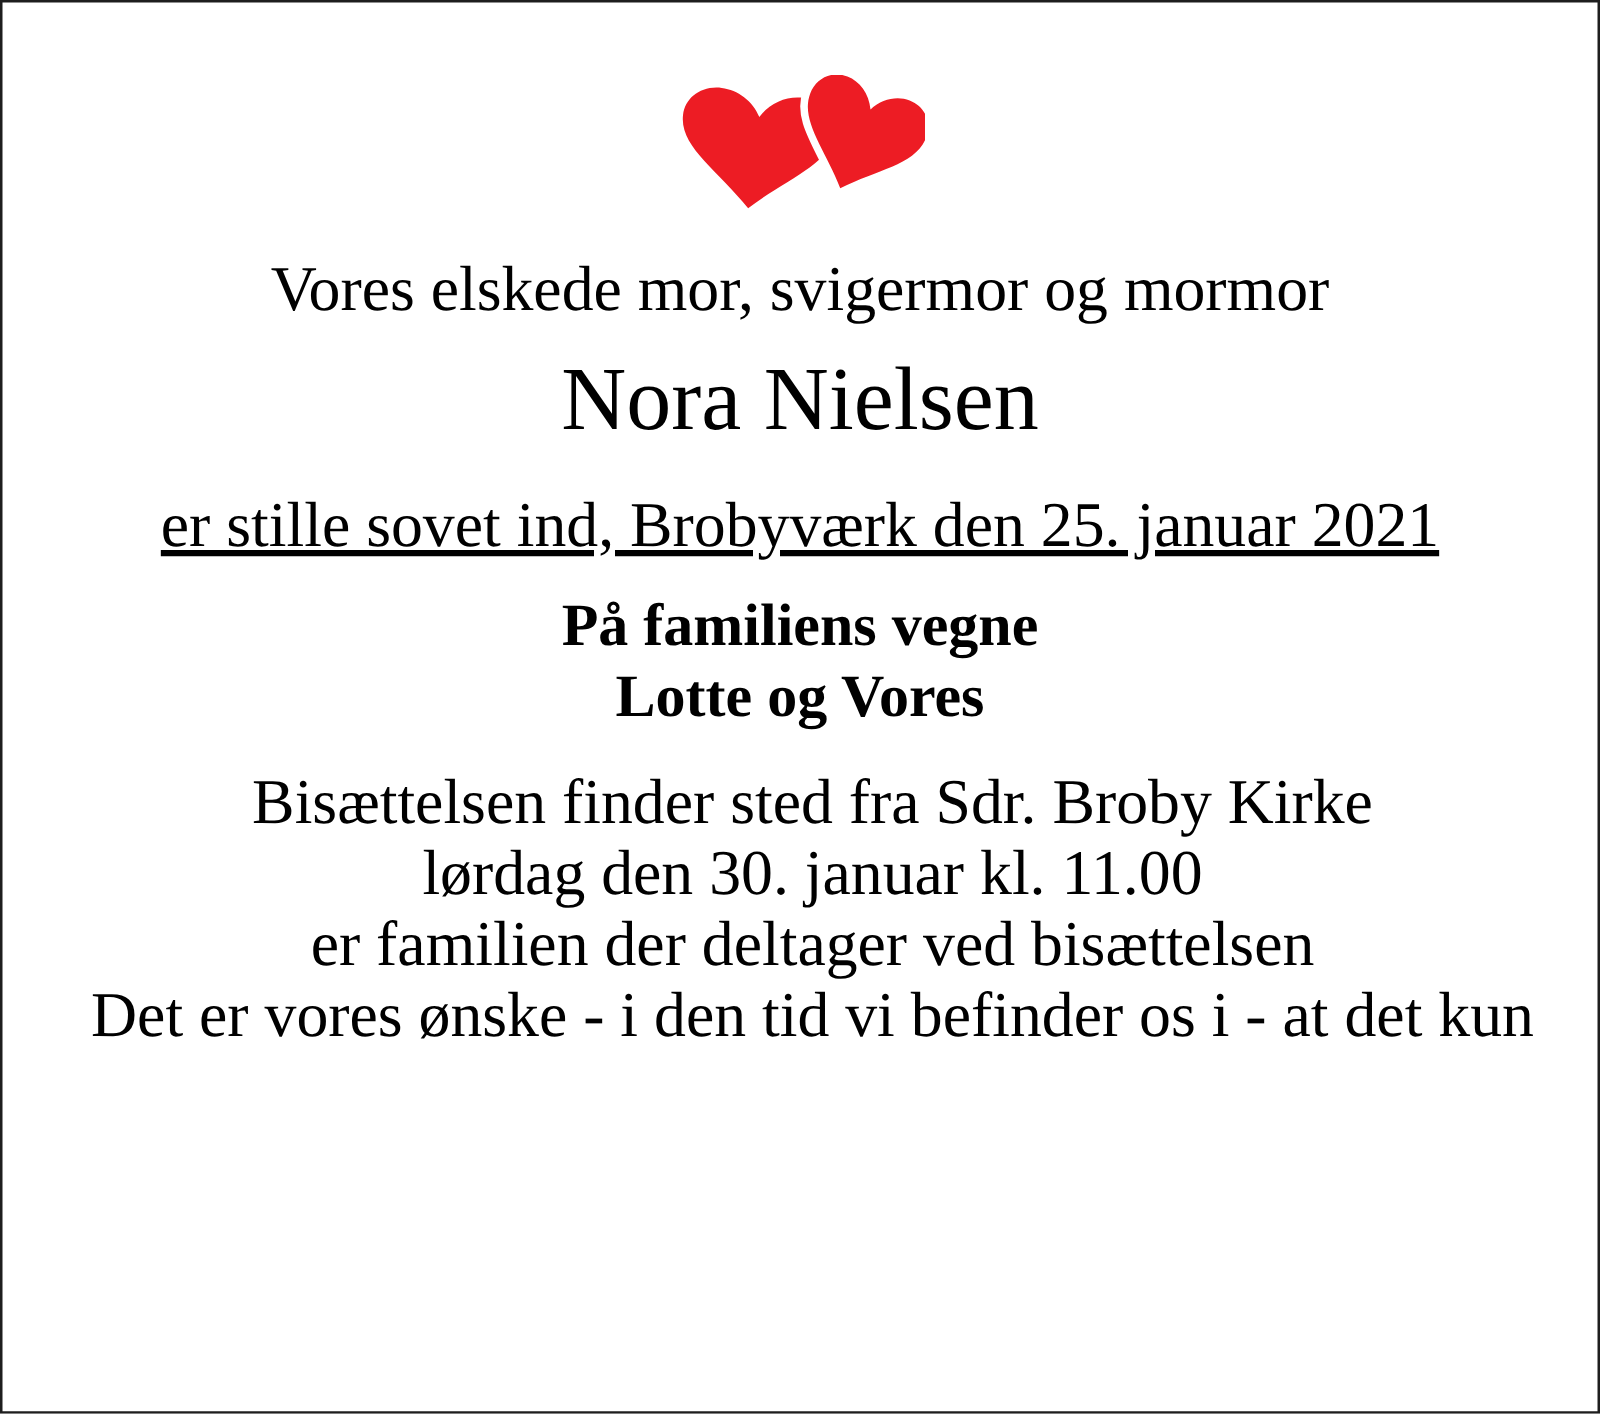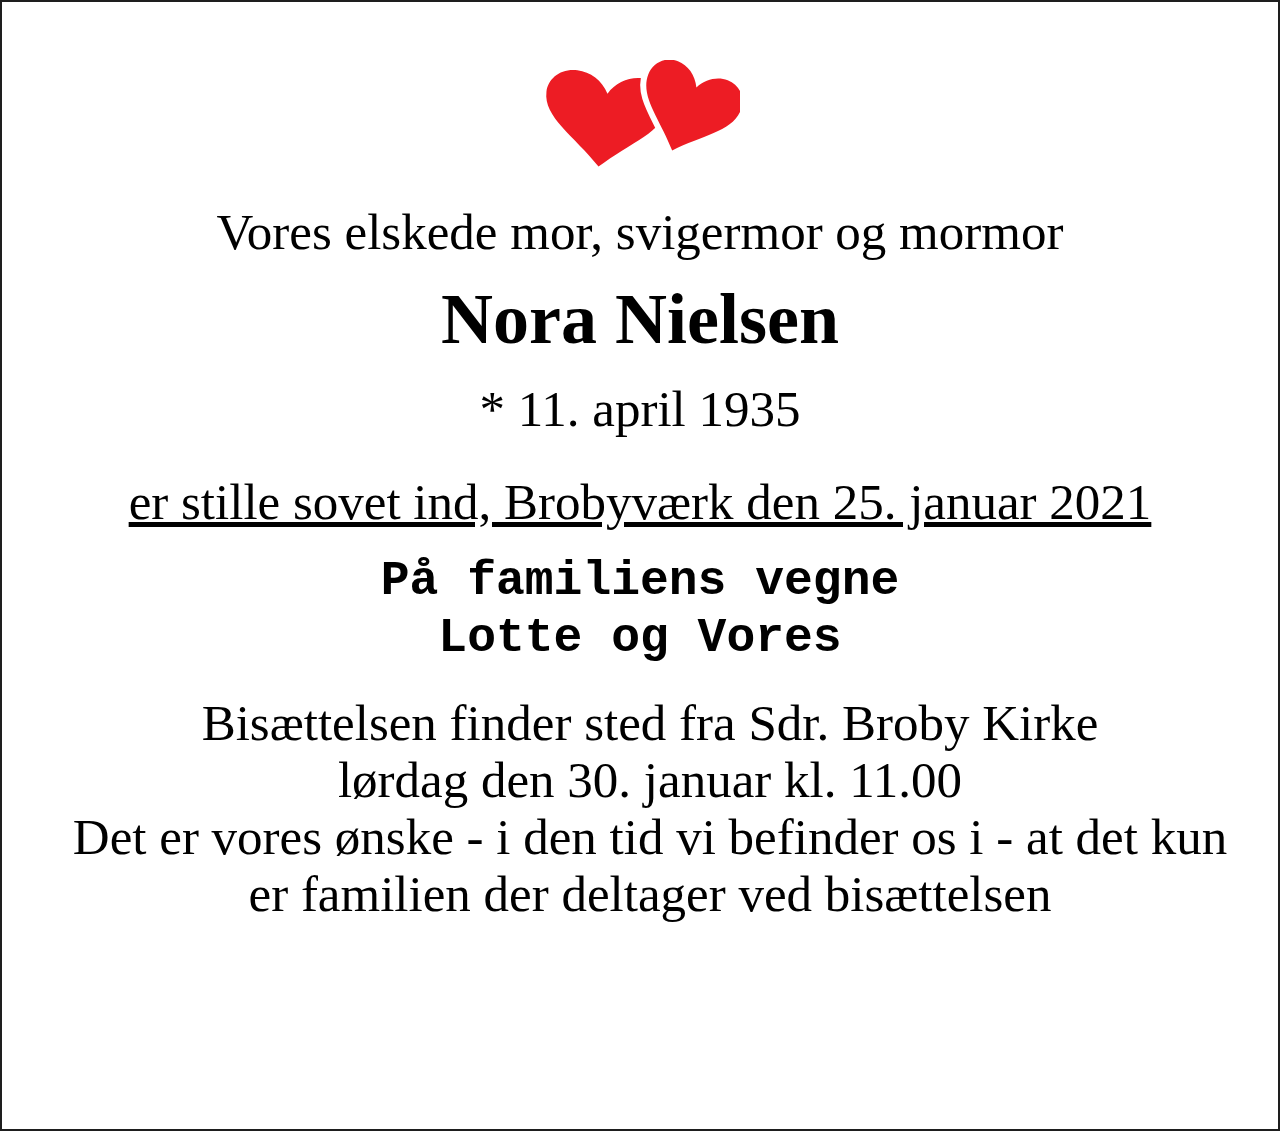--- a/index.html
+++ b/index.html
@@ -23,30 +23,30 @@
   .txt {
     font-size: 51px;
     line-height: 57px;
     white-space: nowrap;
   }
   .intro-line   { margin-top: 30px; }
   .name-line {
     margin: 20px 0 0;
     font-size: 72px;
     line-height: 76px;
-    font-weight: bold;
+    font-weight: normal;
     white-space: nowrap;
   }
   .birth-line   { margin-top: 24px; }
   .death-line   { margin-top: 36px; text-decoration: underline; }
   .signature-block {
     margin-top: 22px;
     font-weight: bold;
   }
-  .signature-block .txt { font-size: 48px; font-family: Liberation Mono, monospace; }
+  .signature-block .txt { font-size: 48px; }
   .ceremony-block { margin-top: 28px; margin-left: 20px; }
   .thanks-block   { margin-top: 28px; }
 </style>
 </head>
 <body>
 
 <div class="page">
 
   <svg class="hearts" width="200" height="114" viewBox="0 0 200 114" aria-hidden="true">
 
@@ -56,32 +56,31 @@
 
     <g transform="translate(147,52) rotate(21) scale(3.1,2.85)">
       <path stroke="#ffffff" stroke-width="4" stroke-linejoin="round" style="paint-order: stroke fill;" d="M 0,-9.2 C -1.8,-13.2 -5.2,-15.5 -8.6,-15.5 C -13.1,-15.5 -16,-11.7 -16,-7.4 C -16,0.8 -7.4,5.6 0,14.5 C 7.4,5.6 16,0.8 16,-7.4 C 16,-11.7 13.1,-15.5 8.6,-15.5 C 5.2,-15.5 1.8,-13.2 0,-9.2 Z" fill="#ed1c24"></path>
     </g>
   </svg>
 
   <div class="txt intro-line">Vores elskede mor, svigermor og mormor</div>
 
   <div class="name-line">Nora Nielsen</div>
 
-  <div class="txt birth-line">* 11. april 1935</div>
 
   <div class="txt death-line">er stille sovet ind, Brobyværk den 25. januar 2021</div>
 
   <div class="signature-block">
     <div class="txt">På familiens vegne</div>
     <div class="txt">Lotte og Vores</div>
   </div>
 
   <div class="ceremony-block">
     <div class="txt">Bisættelsen finder sted fra Sdr. Broby Kirke</div>
     <div class="txt">lørdag den 30. januar kl. 11.00</div>
+    <div class="txt">er familien der deltager ved bisættelsen</div>
     <div class="txt">Det er vores ønske - i den tid vi befinder os i - at det kun</div>
-    <div class="txt">er familien der deltager ved bisættelsen</div>
   </div>
 
   <div class="thanks-block">
   </div>
 
 </div>
 
 </body></html>

